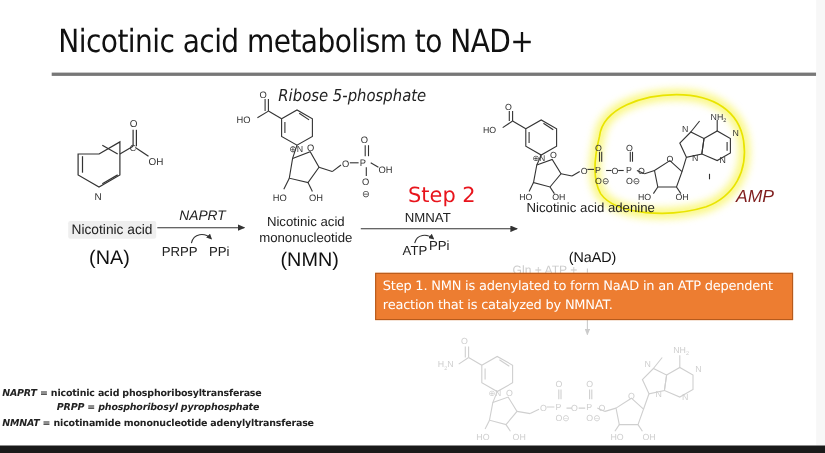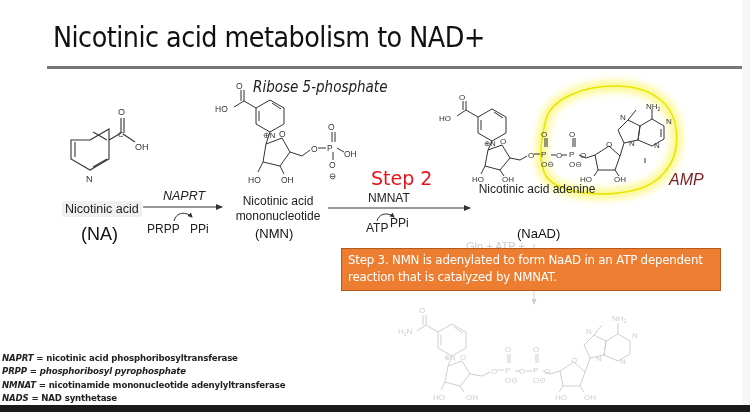--- a/index.html
+++ b/index.html
@@ -11,34 +11,34 @@
   .title-rule { position: absolute; left: 47px; top: 66px; width: 695px; height: 3px; background: #777; }
   .abs { position: absolute; white-space: nowrap; }
   .lbl { font-size: 12px; color: #222; text-align: center; line-height: 15px; }
   .ribose-label { left: 253px; top: 78px; font-size: 15px; font-style: italic; color: #222; font-family: "DejaVu Sans", sans-serif; transform: scaleX(0.9); transform-origin: left top; }
   .na-name { left: 62px; top: 201px; background: #efefef; padding: 1px 3px; border-radius: 2px; font-size: 12.5px; color: #222; }
   .na-abbr { left: 81px; top: 224px; font-size: 18px; color: #111; }
   .naprt { left: 163px; top: 189px; font-size: 12.5px; font-style: italic; color: #222; }
   .prpp { left: 147px; top: 222px; font-size: 12px; color: #222; }
   .ppi1 { left: 190px; top: 222px; font-size: 12px; color: #222; }
   .nmn-name { left: 230px; top: 194px; width: 96px; }
-  .nmn-abbr { left: 255px; top: 226px; font-size: 13px; color: #111; }
+  .nmn-abbr { left: 255px; top: 226px; font-size: 18px; color: #111; }
   .step2 { left: 371px; top: 167px; font-size: 19px; color: #e8141c; font-family: "DejaVu Sans", sans-serif; }
   .nmnat { left: 368px; top: 191px; font-size: 12px; color: #222; }
   .atp { left: 366px; top: 221px; font-size: 12px; color: #222; }
   .ppi2 { left: 390px; top: 216px; font-size: 12px; color: #222; }
   .naad-name { left: 472px; top: 182px; width: 130px; }
   .naad-abbr { left: 517px; top: 226px; font-size: 13px; color: #111; }
   .amp { left: 669px; top: 171px; font-size: 16px; font-style: italic; color: #7f1d1d; }
   .gln { left: 466px; top: 240px; font-size: 11px; color: #ccc; }
   .callout { position: absolute; left: 341px; top: 248px; width: 380px; height: 43px; background: #ed7d31; border: 1px solid #b65a1c; box-sizing: border-box; color: #fff; font-family: "DejaVu Sans", sans-serif; font-size: 11.8px; line-height: 17px; padding: 3px 6px; letter-spacing: -0.2px; }
   .legend { position: absolute; left: 2px; top: 352px; font-family: "DejaVu Sans", sans-serif; font-size: 8.6px; line-height: 13.3px; color: #222; letter-spacing: -0.15px; }
   .legend .row { white-space: nowrap; font-weight: bold; }
   .legend .abbr { font-style: italic; }
-  .legend .it { font-style: italic; }
+  .legend .it { font-style: italic; text-align: center; }
   svg text { font-family: "Liberation Sans", sans-serif; }
 </style>
 </head>
 <body>
 
 <div class="slide">
 
   <div class="title">Nicotinic acid metabolism to NAD+</div>
   <div class="title-rule"></div>
 
@@ -269,25 +269,24 @@
   <div class="abs ppi2">PPi</div>
 
   <div class="abs lbl naad-name">
     <div>Nicotinic acid adenine</div>
   </div>
   <div class="abs naad-abbr">(NaAD)</div>
 
   <div class="abs amp">AMP</div>
   <div class="abs gln">Gln + ATP +</div>
 
-  <div class="callout">Step 3. NMN is adenylated to form NaAD in an ATP dependent reaction that is catalyzed by NMNAT.</div>
+  <div class="callout">Step 1. NMN is adenylated to form NaAD in an ATP dependent reaction that is catalyzed by NMNAT.</div>
 
   <div class="legend">
     <div class="row"><span class="abbr">NAPRT</span><span> = nicotinic acid phosphoribosyltransferase</span></div>
     <div class="row it"><span class="abbr">PRPP</span><span> = phosphoribosyl pyrophosphate</span></div>
     <div class="row"><span class="abbr">NMNAT</span><span> = nicotinamide mononucleotide adenylyltransferase</span></div>
-    <div class="row"><span class="abbr">NADS</span><span> = NAD synthetase</span></div>
   </div>
 
 </div>
 
 <div class="right-strip"></div>
 <div class="bottom-bar"></div>
 
 </body></html>

